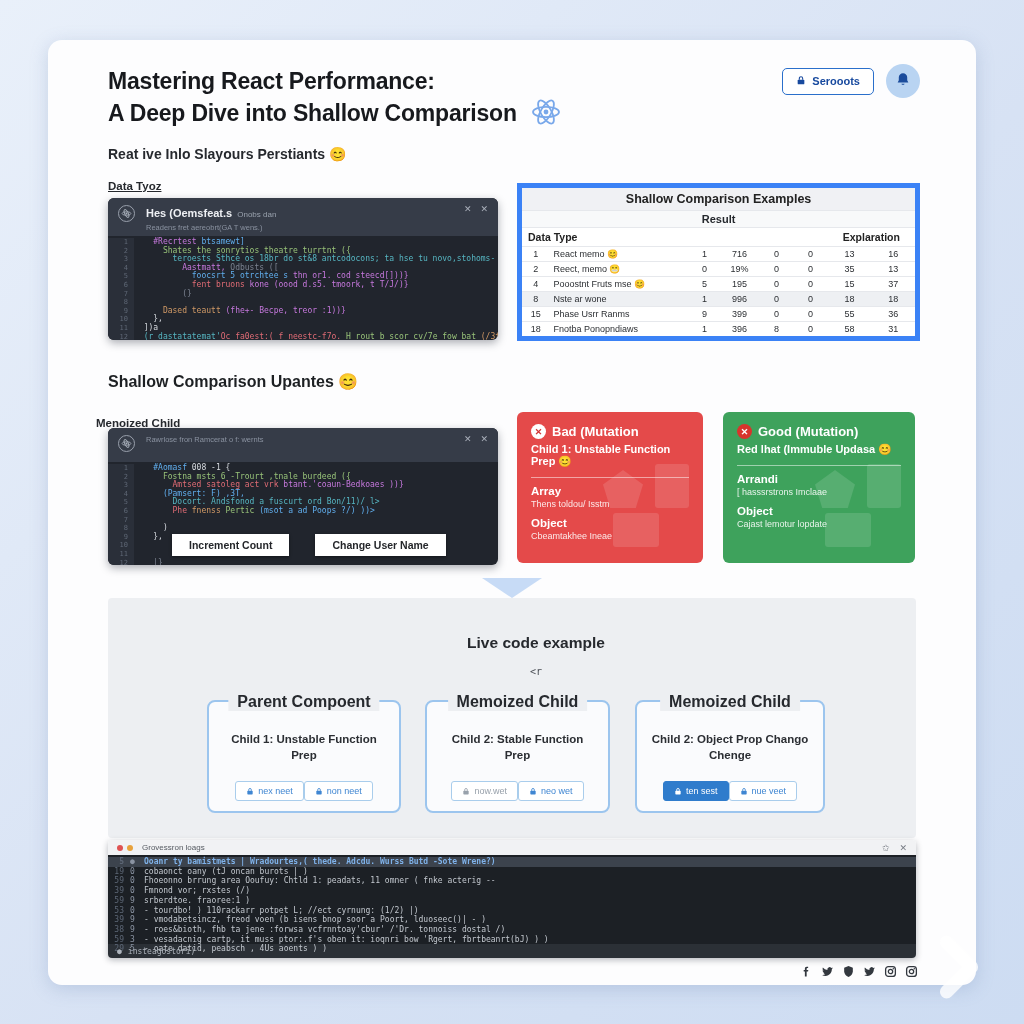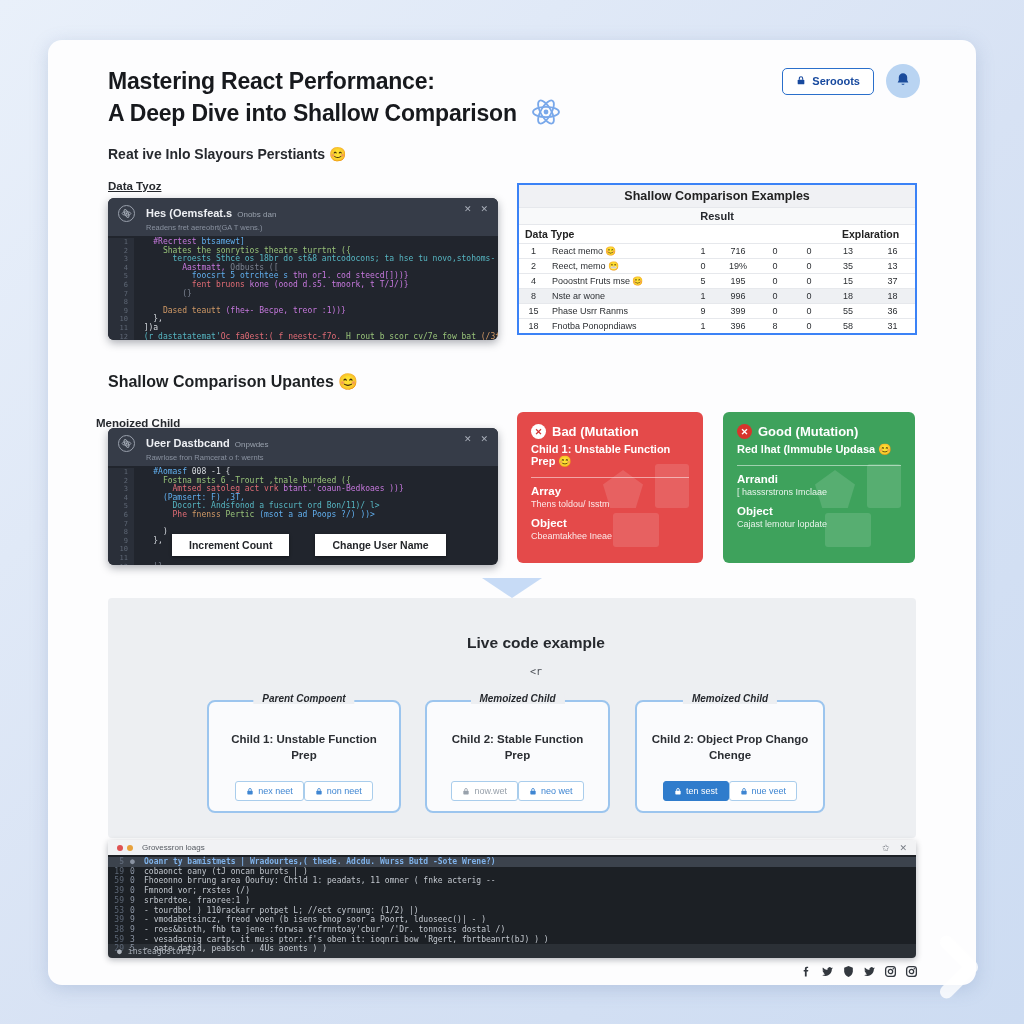--- a/index.html
+++ b/index.html
@@ -34,21 +34,21 @@
   .editor-close { position:absolute; top:6px; right:10px; color:#aab0bb; font-size:9px; display:flex; gap:9px; }
   .editor-body { position:relative; padding-top:2px; }
   .cl { display:flex; height:8.6px; align-items:center; }
   .ln { width:26px; background:#2a2f39; color:#5e6775; font-size:7px; font-family:"DejaVu Sans Mono", monospace; text-align:right; padding-right:6px; flex:none; height:100%; line-height:8.6px; }
   .ct { white-space:pre; font-size:8px; font-family:"DejaVu Sans Mono", monospace; line-height:8.6px; }
   .tk.purple{color:#c678dd}.tk.green{color:#98c379}.tk.teal{color:#56b6c2}.tk.blue{color:#61afef}
   .tk.pink{color:#e06c75}.tk.orange{color:#d19a66}.tk.gray{color:#7b8290}.tk.white{color:#d7dbe0}
   .editor-btns { position:absolute; bottom:9px; left:64px; display:flex; gap:26px; }
   .editor-btn { background:#fff; border:none; border-radius:0; padding:5px 17px; font-size:10.5px; font-weight:bold; color:#24262a; font-family:inherit; box-shadow:0 1px 3px rgba(0,0,0,.45); cursor:pointer; }
   
-  .xtable { position:absolute; left:469px; top:143px; width:398px; border-collapse:collapse; table-layout:fixed; background:#fff; border:2px solid #3b82f6; }
+  .xtable { position:absolute; left:469px; top:143px; width:398px; border-collapse:collapse; table-layout:fixed; background:#fff; border:5px solid #3b82f6; }
   .xtable th, .xtable td { border-bottom:1px solid #e6e8ec; }
   .t-title th { background:#f0f1f4; font-size:12.5px; font-weight:bold; color:#222; padding:4px 0; text-align:center; }
   .t-result th { background:#f8f9fa; font-size:11px; font-weight:bold; color:#26292e; padding:2px 0; text-align:center; }
   .t-cols th { font-size:10.5px; font-weight:bold; color:#222; padding:3px 6px; background:#fff; }
   .t-cols .left { text-align:left; }
   .t-cols .right { text-align:center; }
   .xtable tbody td { font-size:9px; color:#2c2f33; padding:2px 4px; text-align:center; }
   .xtable tbody td.name { text-align:left; }
   .xtable tbody tr.hl { background:#eef0f3; }
   
@@ -69,21 +69,21 @@
   .deco.rect2 { width:46px; height:34px; right:44px; bottom:16px; border-radius:3px; }
   
   .panel { position:absolute; left:60px; top:558px; width:808px; height:240px; background:#edeff2; border-radius:4px;padding-left:48px; }
   .panel-arrow { position:absolute; top:-20px; left:50%; transform:translateX(-50%); width:0; height:0; border-left:30px solid transparent; border-right:30px solid transparent; border-top:20px solid #c7dbf6; }
   .live-heading { text-align:center; font-weight:bold; font-size:15.5px; color:#26292e; padding-top:36px; }
   .live-hint { text-align:center; font-family:"DejaVu Sans Mono", monospace; font-size:10px; color:#4a4e55; margin-top:14px; }
   .cbox { position:absolute; top:102px; height:113px; border:2px solid #9cc5ee; border-radius:8px; background:#fafbfd; }
   .cbox.b1 { left:99px;  width:194px; }
   .cbox.b2 { left:317px; width:185px; }
   .cbox.b3 { left:527px; width:190px; }
-  .cbox-legend { position:absolute; top:-9px; left:50%; transform:translateX(-50%); background:#edeff2; padding:0 9px; font-weight:bold; font-size:10px; color:#26292e; white-space:nowrap;font-style:italic; }
+  .cbox-legend { position:absolute; top:-9px; left:50%; transform:translateX(-50%); background:#edeff2; padding:0 9px; font-weight:bold; font-size:16px; color:#26292e; white-space:nowrap; }
   .cbox-text { font-weight:bold; font-size:11.5px; color:#2b2e33; text-align:center; margin:30px 14px 0; line-height:1.35; }
   .cbox-btns { position:absolute; bottom:10px; left:0; right:0; display:flex; justify-content:center; }
   .cbtn { display:flex; align-items:center; gap:4px; border:1px solid #a9cdec; border-radius:3px; background:#fff; color:#3f86d2; font-size:9px; padding:4px 10px; font-family:inherit; cursor:pointer; }
   .cbtn.muted { color:#98a1ab; }
   .cbtn.primary { background:#2f7ccc; border-color:#2f7ccc; color:#fff; }
   
   .terminal { position:absolute; left:60px; top:800px; width:808px; height:118px; border-radius:4px; overflow:hidden; box-shadow:0 2px 6px rgba(20,25,40,.3); }
   .term-header { height:15px; background:#f1f2f4; display:flex; align-items:center; padding:0 9px; gap:4px; }
   .dot { width:6px; height:6px; border-radius:50%; flex:none; }
   .dot.red { background:#df5252; } .dot.orange { background:#e8a23c; }
@@ -305,23 +305,20 @@
 
   <div class="editor" style="left:60px; top:388px; width:390px; height:137px;">
     <div class="editor-header">
       <span class="editor-icon">
         <svg width="11" height="11" viewBox="0 0 30 30" fill="none">
             <ellipse cx="15" cy="15" rx="12" ry="4.8" stroke="#aab1bc" stroke-width="2.4"></ellipse>
             <ellipse cx="15" cy="15" rx="12" ry="4.8" stroke="#aab1bc" stroke-width="2.4" transform="rotate(65 15 15)"></ellipse>
             <circle cx="15" cy="15" r="2.6" fill="#aab1bc"></circle>
           </svg>
       </span>
-      <div>
-        <span class="editor-title">Ueer Dastbcand</span><span class="editor-title-suffix">Onpwdes</span>
-      </div>
       <div class="editor-sub">Rawrlose fron Ramcerat o f: wernts</div>
       <div class="editor-close">
         <span>✕</span>
         <span>✕</span>
       </div>
     </div>
     <div class="editor-body" id="editor2-code">
         <div class="cl">
           <span class="ln">1</span>
           <span class="ct"><span class="tk blue">    #Aomasf</span><span class="tk white"> 008 -1 {</span></span>

